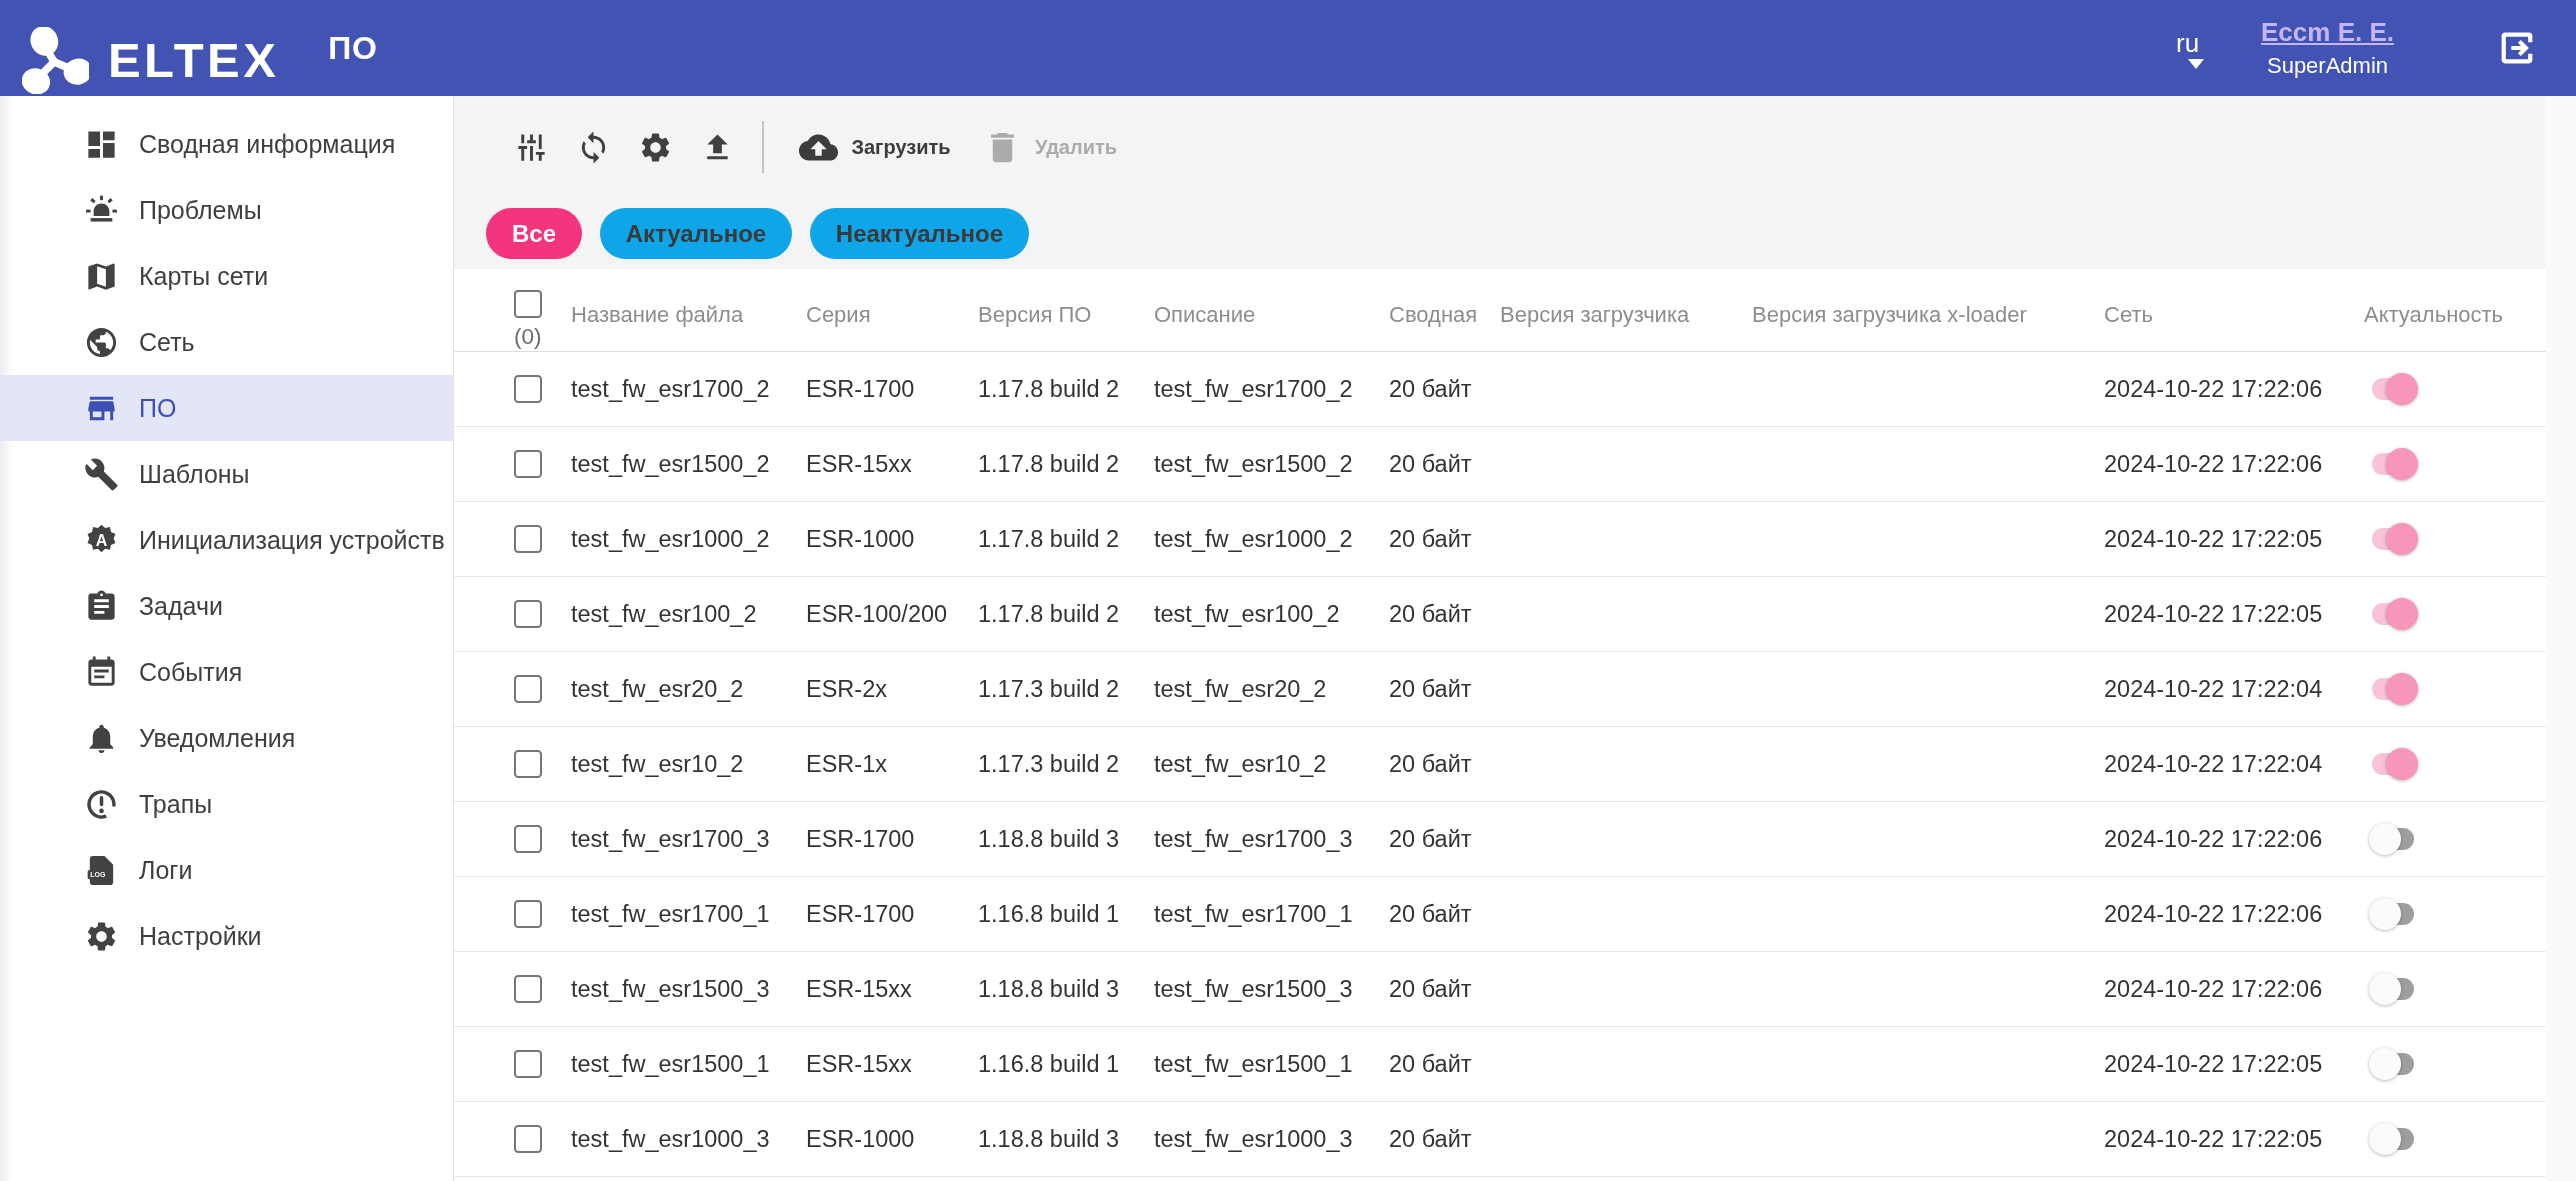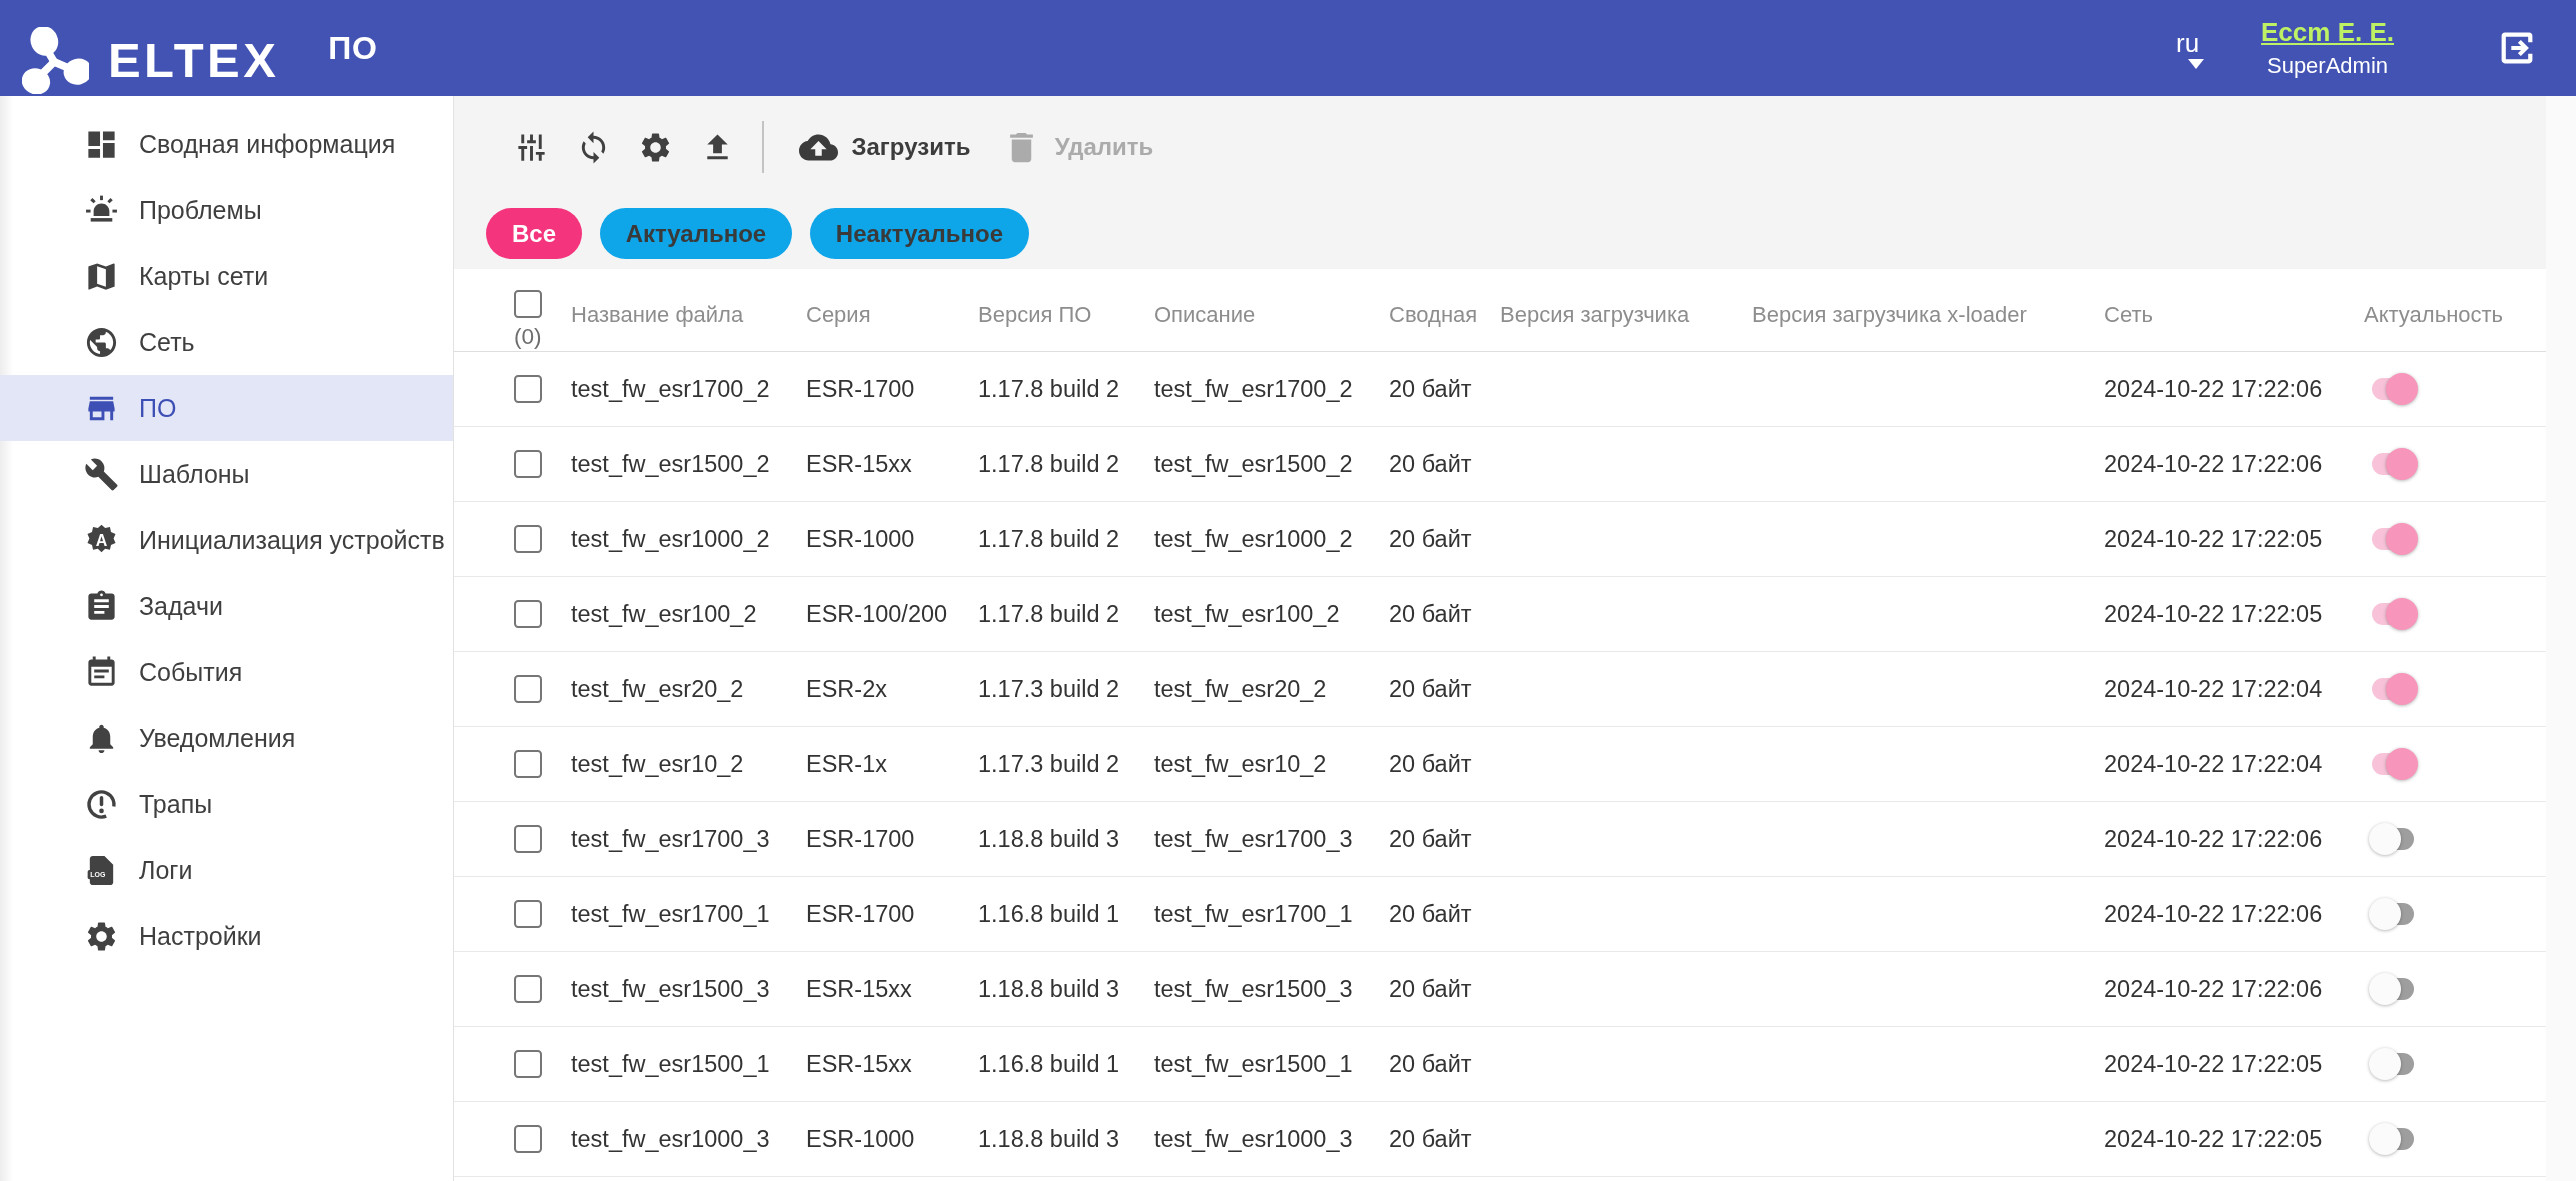--- a/index.html
+++ b/index.html
@@ -13,21 +13,21 @@
          display: flex; align-items: center; padding: 0 37px 0 22px; color: #fff; }
   .logo { display: flex; align-items: center; gap: 19px; margin-top: 24px; }
   .logo-mark { width: 67px; height: 67px; }
   .logo-text { font-size: 49px; font-weight: bold; letter-spacing: 3.4px; }
   .page-title { font-size: 32px; font-weight: bold; margin-left: 49px; letter-spacing: 0.8px; }
   .spacer { flex: 1; }
   .lang { display: flex; align-items: center; font-size: 26px; cursor: pointer; flex-direction: column; }
   .caret { width: 0; height: 0; border-left: 8.4px solid transparent; border-right: 8.4px solid transparent;
            border-top: 10px solid #fff; margin-left: 17px; }
   .user { margin-left: 57px; text-align: center; cursor: pointer; }
-  .user-name { font-size: 26px; font-weight: bold; text-decoration: underline; color: #bef264; display: block; }
+  .user-name { font-size: 26px; font-weight: bold; text-decoration: underline; color: #c4b5fd; display: block; }
   .user-role { font-size: 22px; font-weight: 500; margin-top: 5px; }
   .logout-btn { margin-left: 101px; width: 44px; height: 44px; background: none; border: none;
                 color: #fff; cursor: pointer; padding: 0; }
   .logout-btn svg { width: 44px; height: 44px; fill: currentColor; }
 
   
   .bdy { flex: 1; display: flex; min-height: 0; }
 
   
   .sidebar { width: 454px; flex: 0 0 auto; background: linear-gradient(90deg, #ededed 0, #fff 13.4px);
@@ -42,21 +42,21 @@
   
   main { flex: 1; min-width: 0; background: #f4f4f4; display: flex; flex-direction: column; }
   .gutter { flex: 0 0 30px; background: #fafafa; }
 
   .toolbar { height: 102px; display: flex; align-items: center; padding-left: 60px; }
   .icon-btn { width: 35px; height: 35px; margin-right: 27px; background: none; border: none;
               color: #404040; cursor: pointer; padding: 0; }
   .icon-btn svg { width: 35px; height: 35px; fill: currentColor; }
   .tb-divider { width: 1.7px; height: 52px; background: #c3c3c3; margin-right: 3.4px; }
   .text-btn { display: flex; align-items: center; gap: 13.4px; background: none; border: none;
-              font-family: inherit; font-size: 24px; font-weight: 600; color: #3c3c3c;
+              font-family: inherit; font-size: 20px; font-weight: 600; color: #3c3c3c;
               margin-left: 32px; cursor: pointer; }
   .text-btn svg { width: 39px; height: 39px; fill: currentColor; }
   .text-btn.disabled { color: #ababab; cursor: default; }
 
   .chips { height: 71px; display: flex; align-items: center; padding-left: 32px; gap: 17.6px; }
   .chip { height: 51px; border-radius: 26px; padding: 0 26px; display: flex; align-items: center;
           font-family: inherit; font-size: 24px; font-weight: 600; background: #0ea5e9; color: #3a3a3a;
           border: none; cursor: pointer; }
   .chip.active { background: var(--accent-pink, #f4357d); color: #ffffff; }
 

